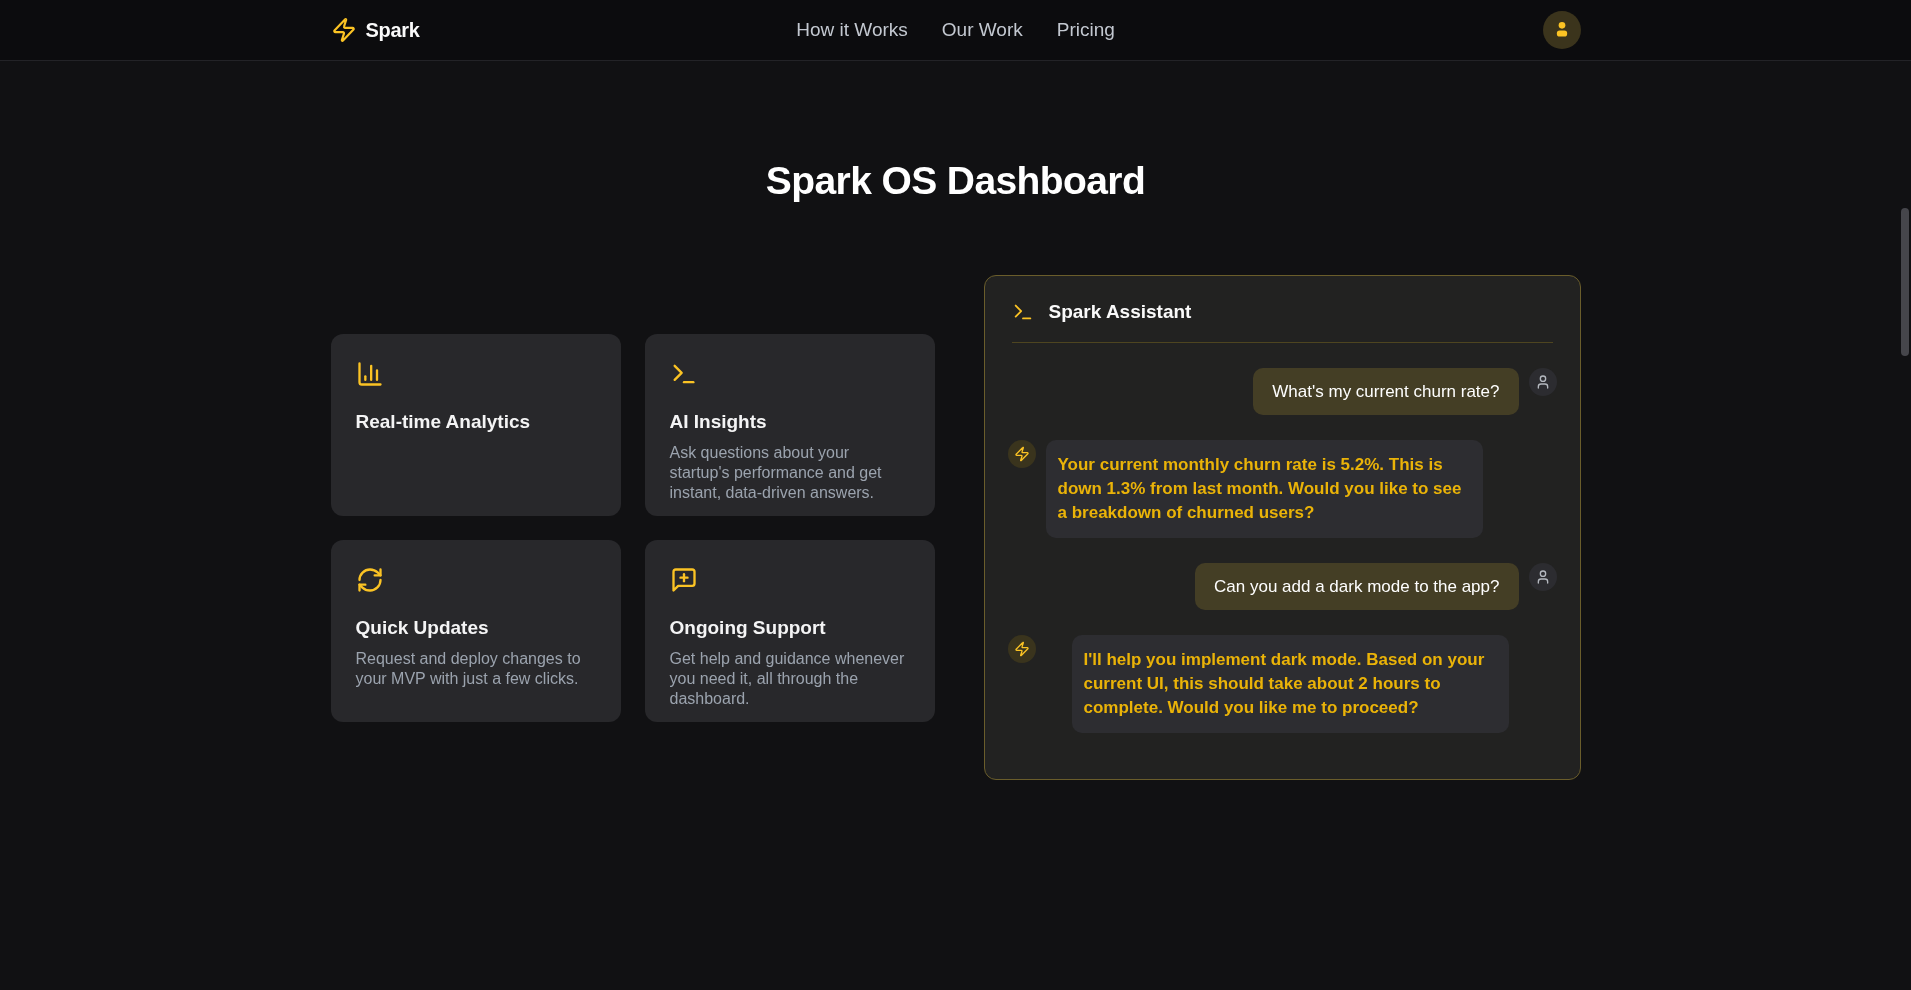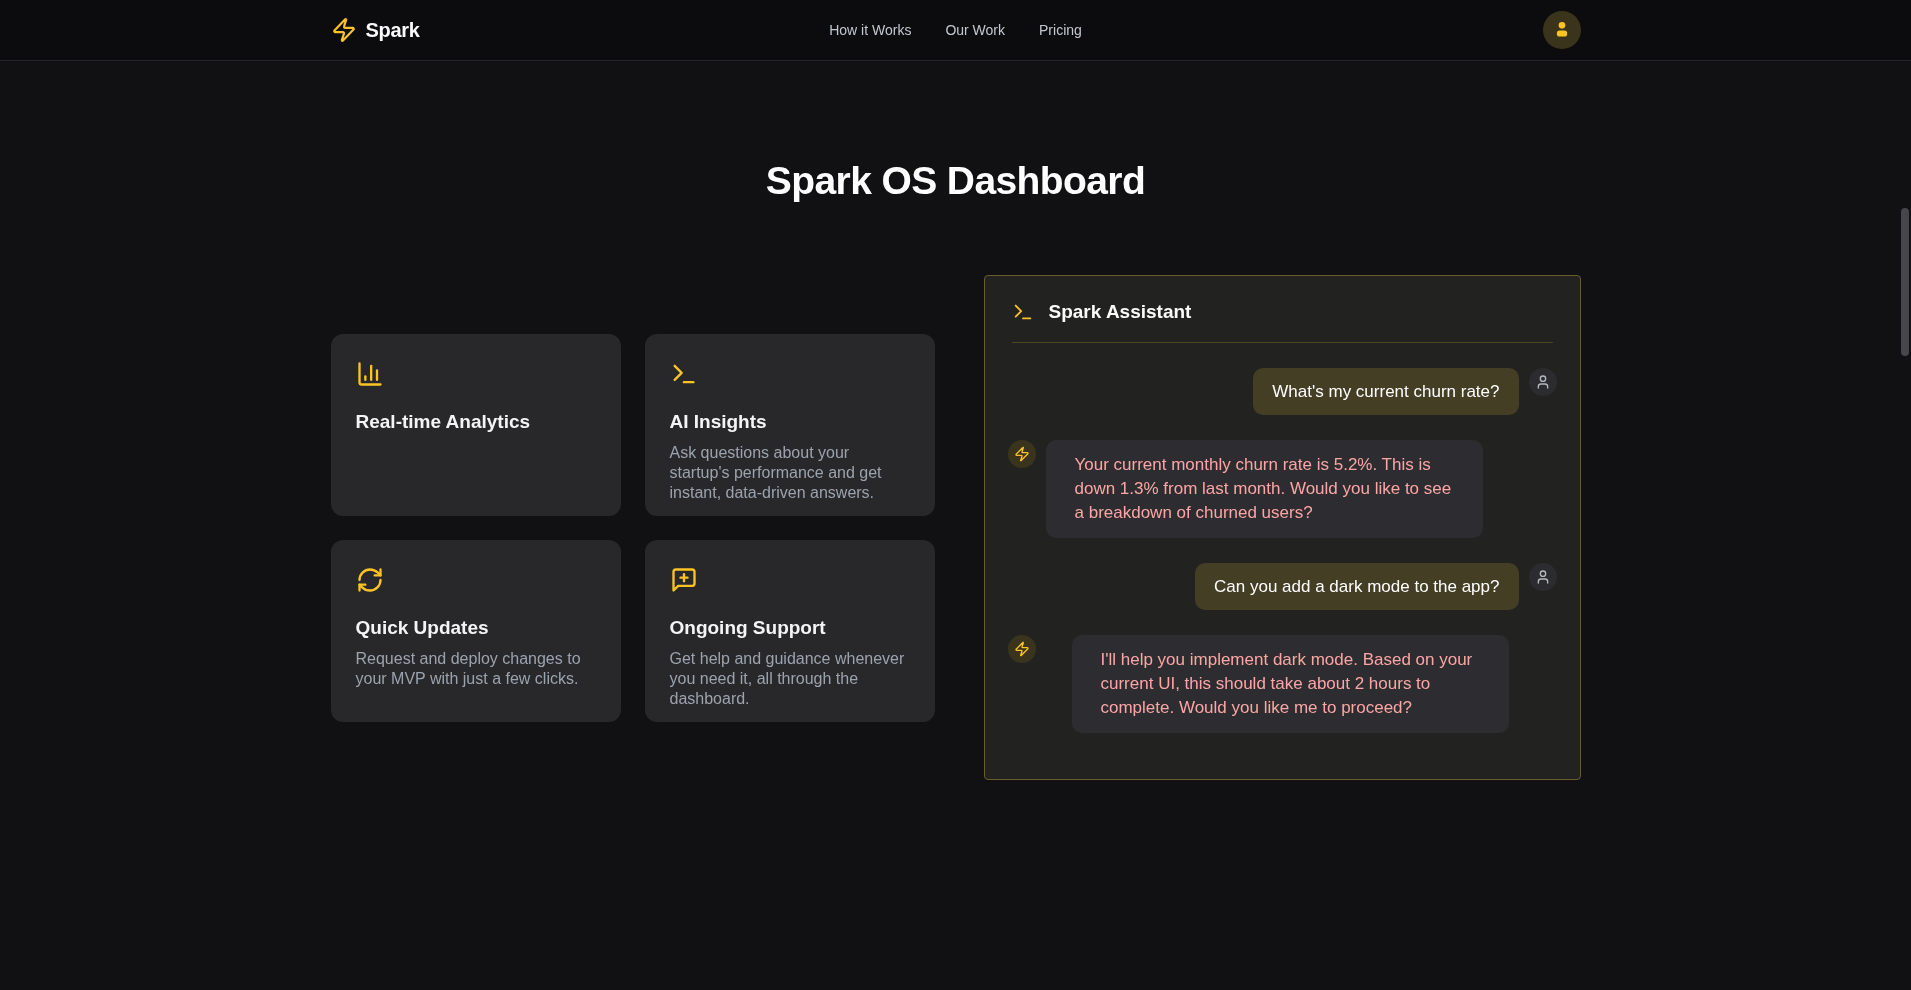--- a/index.html
+++ b/index.html
@@ -17,21 +17,21 @@
     background: #0c0c0e;
     border-bottom: 1px solid #232327;
     display: flex;
     align-items: center;
   }
   .nav-inner { display: flex; align-items: center; width: 1250px; margin: 0 auto; }
   .brand { display: flex; align-items: center; gap: 9px; flex: 1; }
   .brand-icon svg { width: 26px; height: 26px; display: block; }
   .brand-name { color: #fafafa; font-size: 20px; font-weight: 700; letter-spacing: -0.3px; }
   .nav-links { display: flex; align-items: center; gap: 34px; }
-  .nav-link { color: #c3c8d0; font-size: 14px; cursor: pointer; text-decoration: none; }
+  .nav-link { color: #c3c8d0; font-size: 19px; cursor: pointer; text-decoration: none; }
   .nav-right { flex: 1; display: flex; justify-content: flex-end; }
   .nav-avatar {
     width: 38px; height: 38px; border-radius: 50%;
     background: #3b341c; border: none; cursor: pointer;
     display: flex; align-items: center; justify-content: center;
   }
   .nav-avatar svg { width: 20px; height: 20px; }
 
   
   .hero { text-align: center; padding-top: 98px; }
@@ -61,21 +61,21 @@
   }
   .feature-icon svg { width: 28px; height: 28px; display: block; }
   .feature-title { margin-top: 23px; color: #f4f4f5; font-size: 19px; font-weight: 700; }
   .feature-desc { margin-top: 10px; color: #9ba3ae; font-size: 16px; line-height: 20px; }
 
   
   .chat-widget {
     width: 597px;
     background: #222221;
     border: 1px solid #6a5d2b;
-    border-radius: 4px;
+    border-radius: 12px;
   }
   .chat-header {
     display: flex; align-items: center; gap: 15px;
     margin: 0 27px; padding: 25px 0 19px;
     border-bottom: 1px solid #4e4520;
   }
   .chat-header-icon svg { width: 22px; height: 22px; display: block; }
   .chat-title { color: #fafafa; font-size: 19px; font-weight: 700; }
   .chat-body { padding: 25px 23px 28px; }
   .msg-row { display: flex; align-items: flex-start; gap: 10px; margin-bottom: 25px; }
@@ -87,22 +87,22 @@
   }
   .avatar.user-av { background: #2c2c30; }
   .avatar.bot-av { background: #3a341d; }
   .avatar svg { width: 16px; height: 16px; display: block; }
   .bubble { border-radius: 10px; font-size: 17px; }
   .bubble.user-b {
     background: #443e25; color: #fefefe;
     padding: 13px 19px; line-height: 21px;
   }
   .bubble.bot-b {
-    background: #2d2d31; color: #fca5a5;
-    padding: 13px 29px; line-height: 24px; width: 437px;
+    background: #2d2d31; color: #eab308;
+    padding: 13px 12px; line-height: 24px; width: 437px; font-weight: bold;
   }
 
   
   .scrollbar-thumb {
     position: absolute; right: 2px; top: 208px;
     width: 8px; height: 148px;
     background: #46464b; border-radius: 4px;
   }
 
   svg.stroke-ic { fill: none; stroke: #fbc324; stroke-width: 2; stroke-linecap: round; stroke-linejoin: round; }

